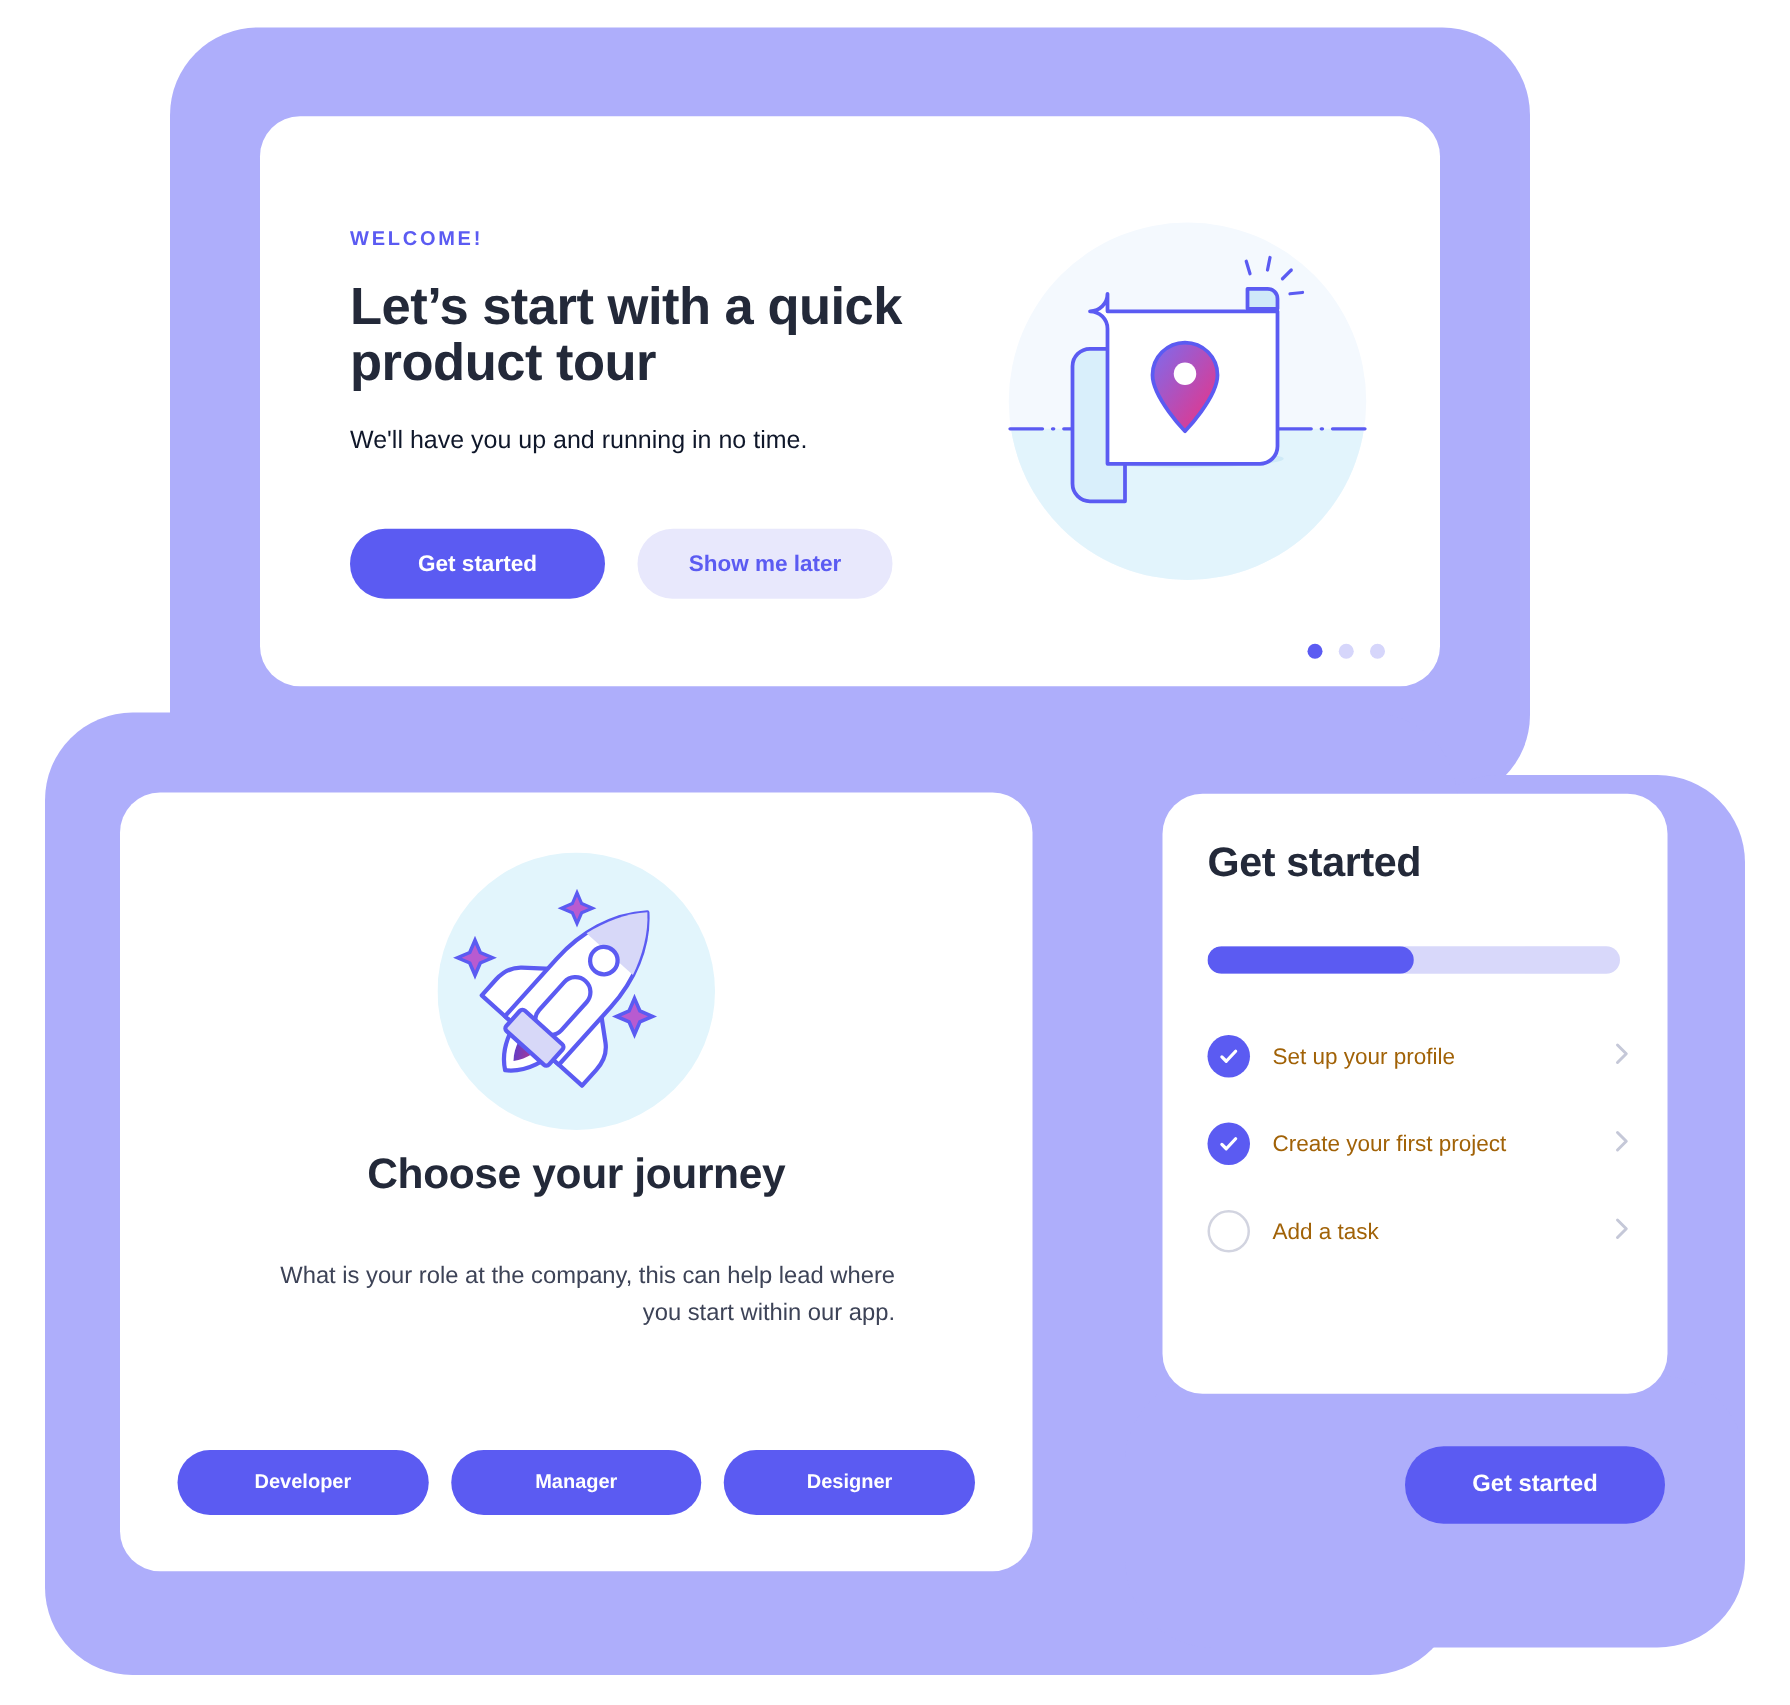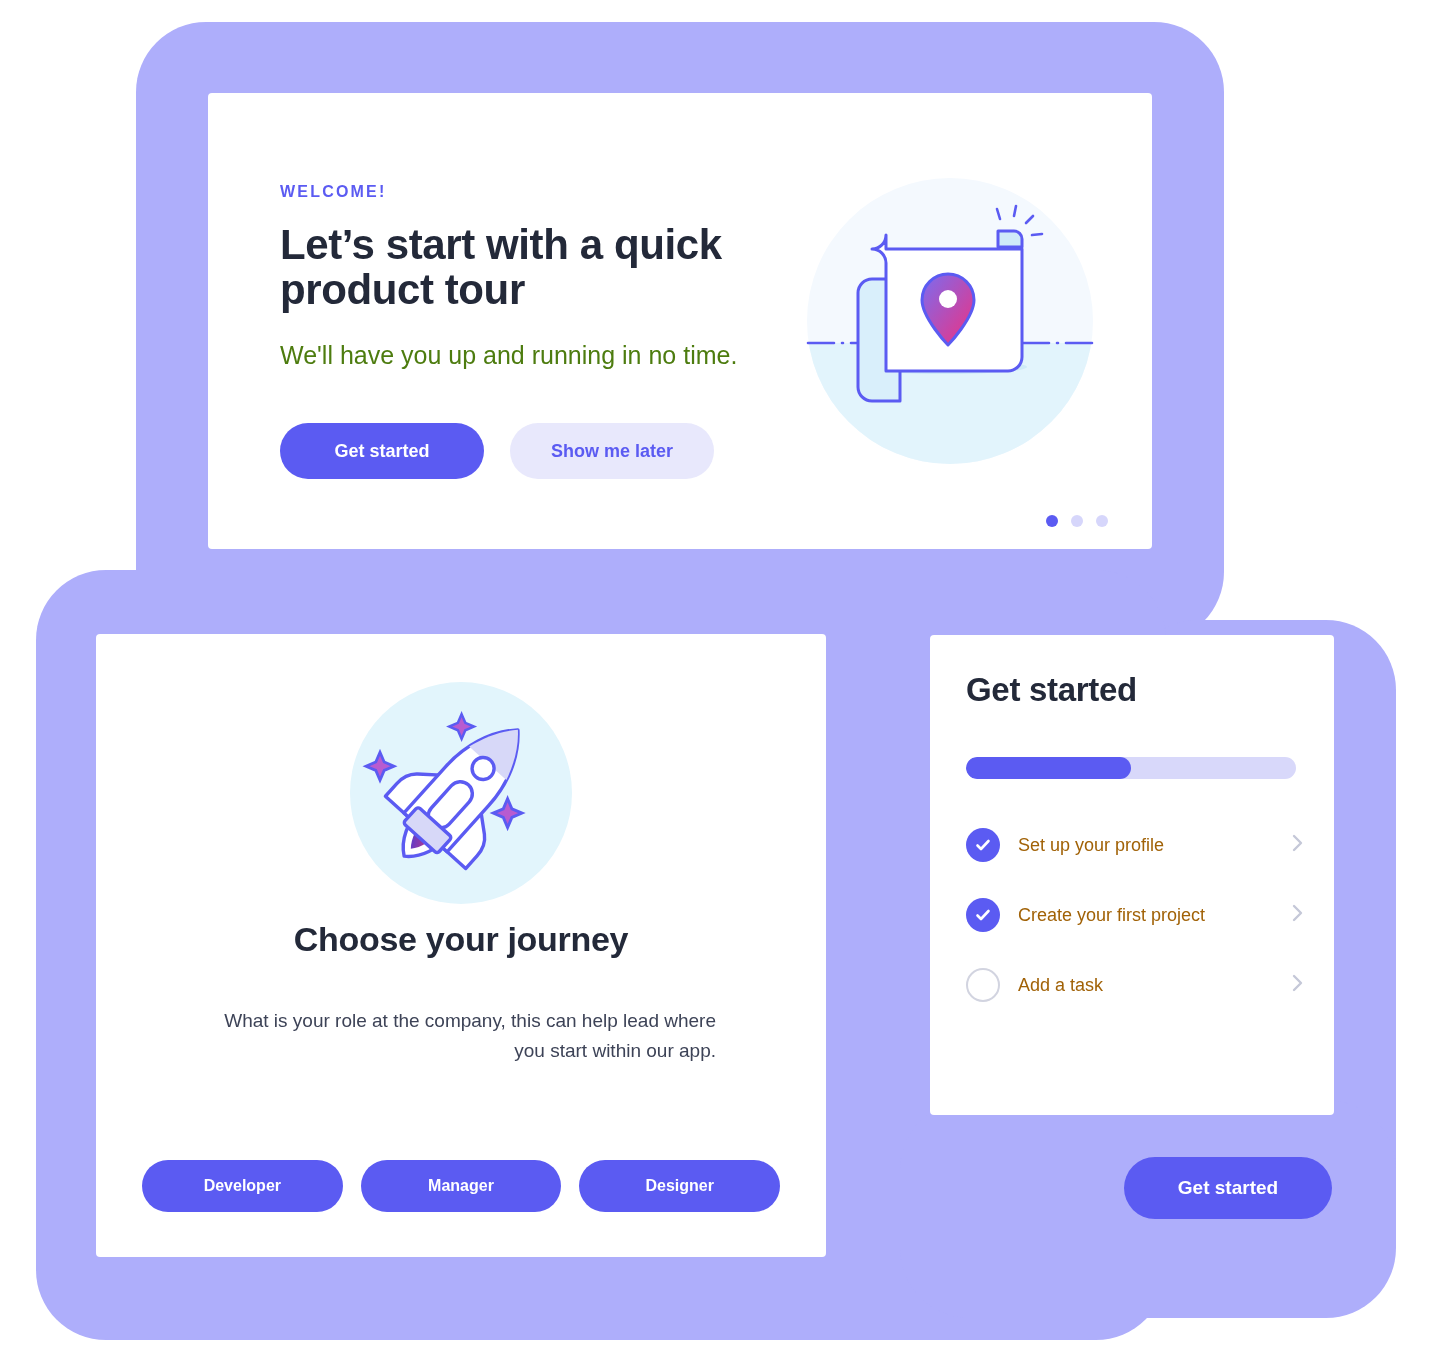--- a/index.html
+++ b/index.html
@@ -25,21 +25,21 @@
   }
   #blob-top    { left: 136px;  top: 22px;   width: 1088px; height: 620px;  border-radius: 70px; }
   #blob-bottom { left: 36px;   top: 570px;  width: 1130px; height: 770px;  border-radius: 70px; }
   #blob-right  { left: 900px;  top: 1100px; width: 496px;  height: 218px;  border-radius: 70px; }
   #blob-rtall  { left: 1128px; top: 620px;  width: 268px;  height: 620px;  border-radius: 70px; }
 
   
   .card {
     position: absolute;
     background: #ffffff;
-    border-radius: 4px;
+    border-radius: 32px;
   }
 
   
   #card-tour { left: 208px; top: 93px; width: 944px; height: 456px; }
 
   #tour-copy { position: absolute; left: 72px; top: 90px; width: 460px; }
 
   .eyebrow {
     color: #5b5bf2;
     font-size: 16px;
@@ -51,22 +51,22 @@
     margin-top: 21px;
     font-size: 42px;
     line-height: 1.08;
     font-weight: bold;
     color: #232939;
     letter-spacing: -0.4px;
   }
 
   #tour-sub {
     margin-top: 28px;
-    font-size: 25px;
-    color: #4d7c0f;
+    font-size: 20px;
+    color: #0f172a;
   }
 
   #tour-actions {
     position: absolute;
     left: 72px;
     top: 330px;
     display: flex;
     gap: 26px;
   }
 

